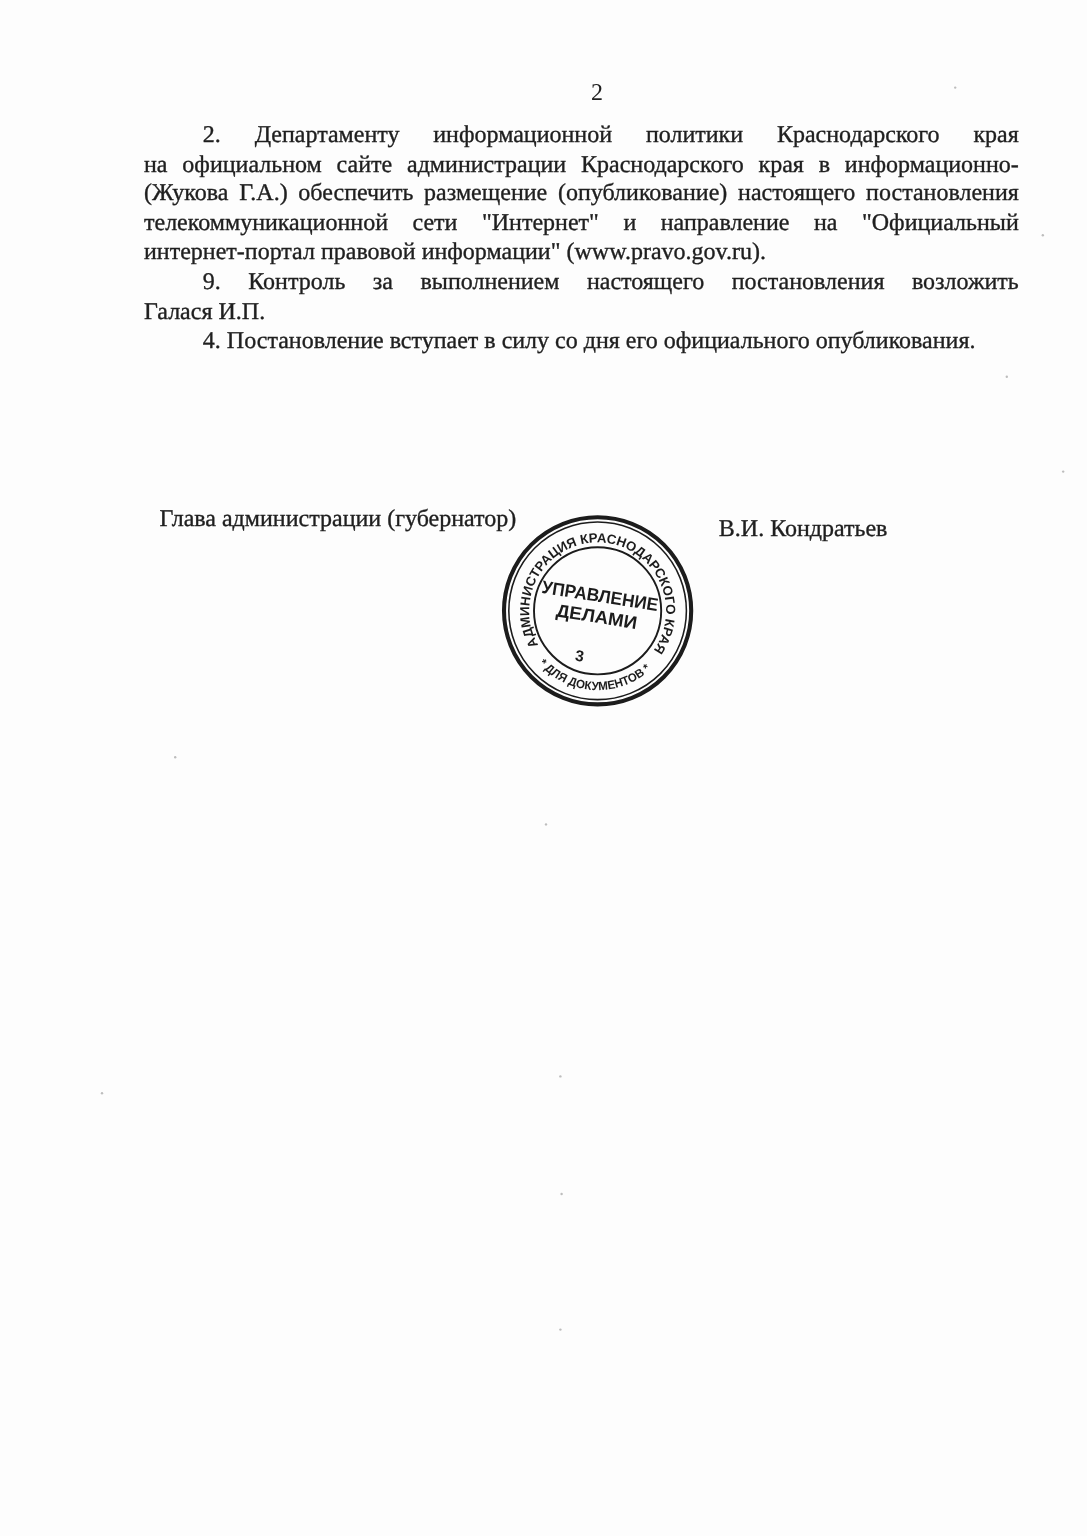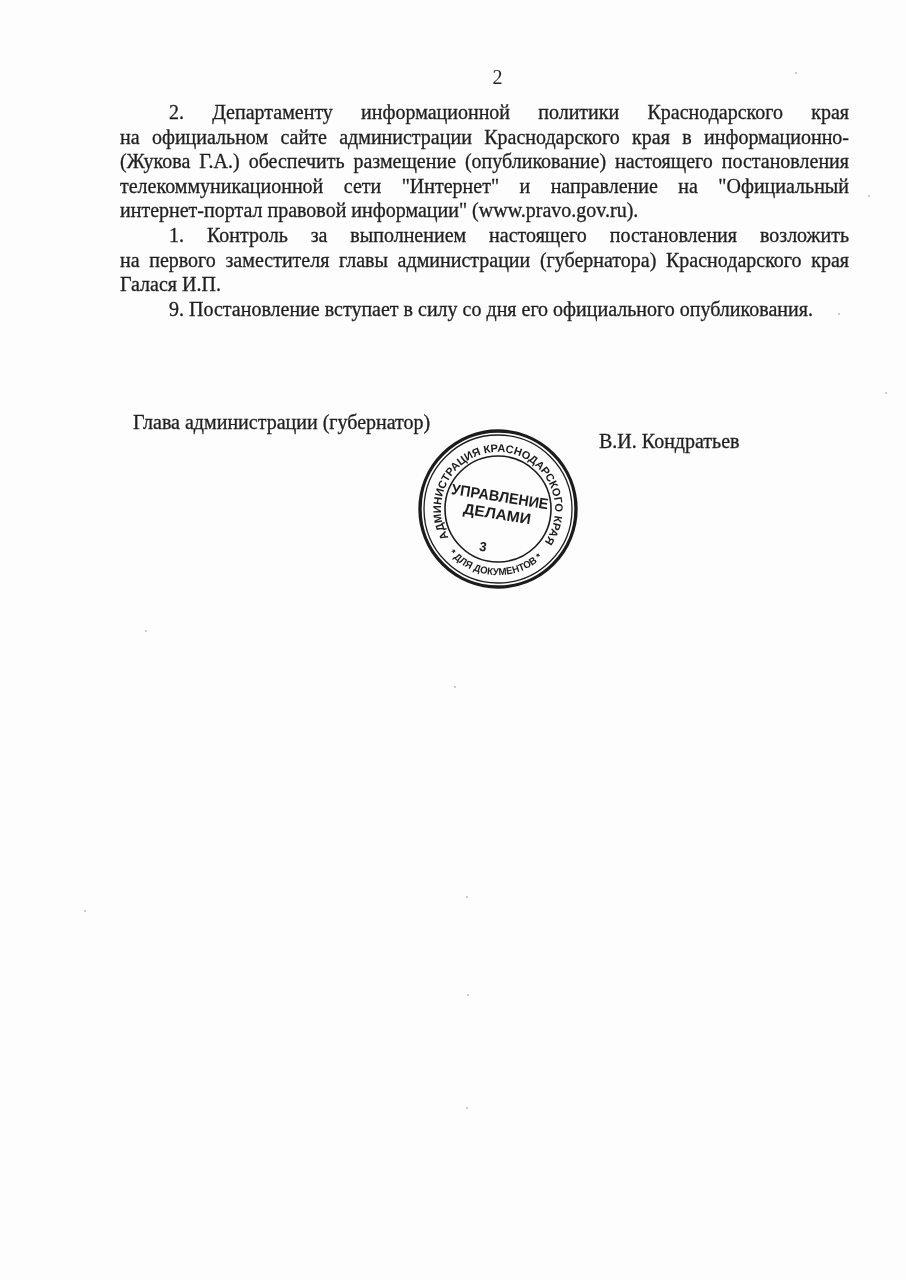--- a/index.html
+++ b/index.html
@@ -22,21 +22,21 @@
   .dline{
     font-size:20px;
     line-height:24.6px;
     text-align:justify;
     text-align-last:justify;
     -webkit-text-stroke:0.3px #1f1f1f;
   }
   .dline.indent{text-indent:49px;}
   .dline.last{text-align-last:left;}
   .signature-title{
-    position:absolute;left:133px;top:410px;
+    position:absolute;left:133px;top:420px;
     font-size:20px;line-height:25.6px;
     -webkit-text-stroke:0.3px #1f1f1f;
   }
   .signature-name{
     position:absolute;left:599px;top:429px;
     font-size:20px;line-height:25px;
     -webkit-text-stroke:0.3px #1f1f1f;
   }
   .stamp{
     position:absolute;left:415px;top:426px;width:166px;height:166px;
@@ -60,26 +60,25 @@
 
   <div class="text-block">
     <div>
       <div class="dline indent">2. Департаменту информационной политики Краснодарского края</div>
       <div class="dline">на официальном сайте администрации Краснодарского края в информационно-</div>
       <div class="dline">(Жукова Г.А.) обеспечить размещение (опубликование) настоящего постановления</div>
       <div class="dline">телекоммуникационной сети "Интернет" и направление на "Официальный</div>
       <div class="dline last">интернет-портал правовой информации" (www.pravo.gov.ru).</div>
     </div>
     <div>
-      <div class="dline indent">1. Контроль за выполнением настоящего постановления возложить</div>
-      <div class="dline">на первого заместителя главы администрации (губернатора) Краснодарского края</div>
+      <div class="dline indent">9. Контроль за выполнением настоящего постановления возложить</div>
       <div class="dline last">Галася И.П.</div>
     </div>
     <div>
-      <div class="dline indent last">9. Постановление вступает в силу со дня его официального опубликования.</div>
+      <div class="dline indent last">4. Постановление вступает в силу со дня его официального опубликования.</div>
     </div>
   </div>
 
   <div class="signature-title">
     <div>Глава администрации (губернатор)</div>
   </div>
 
   <div class="signature-name">В.И. Кондратьев</div>
 
   <div class="stamp">

